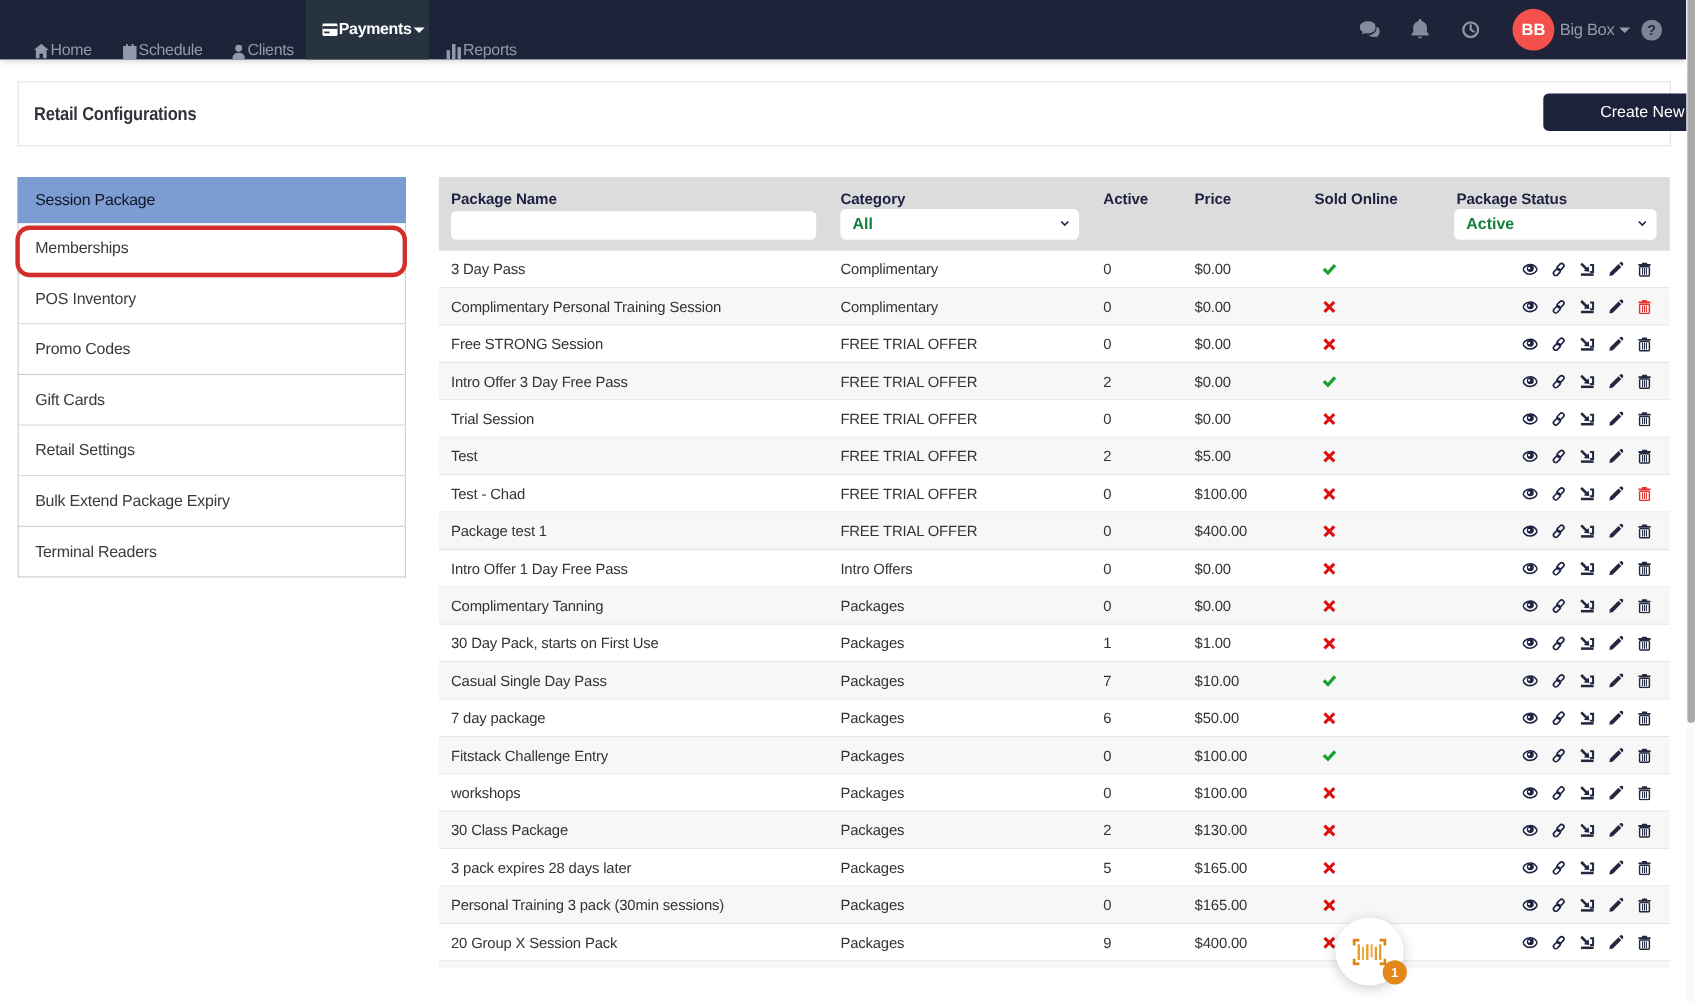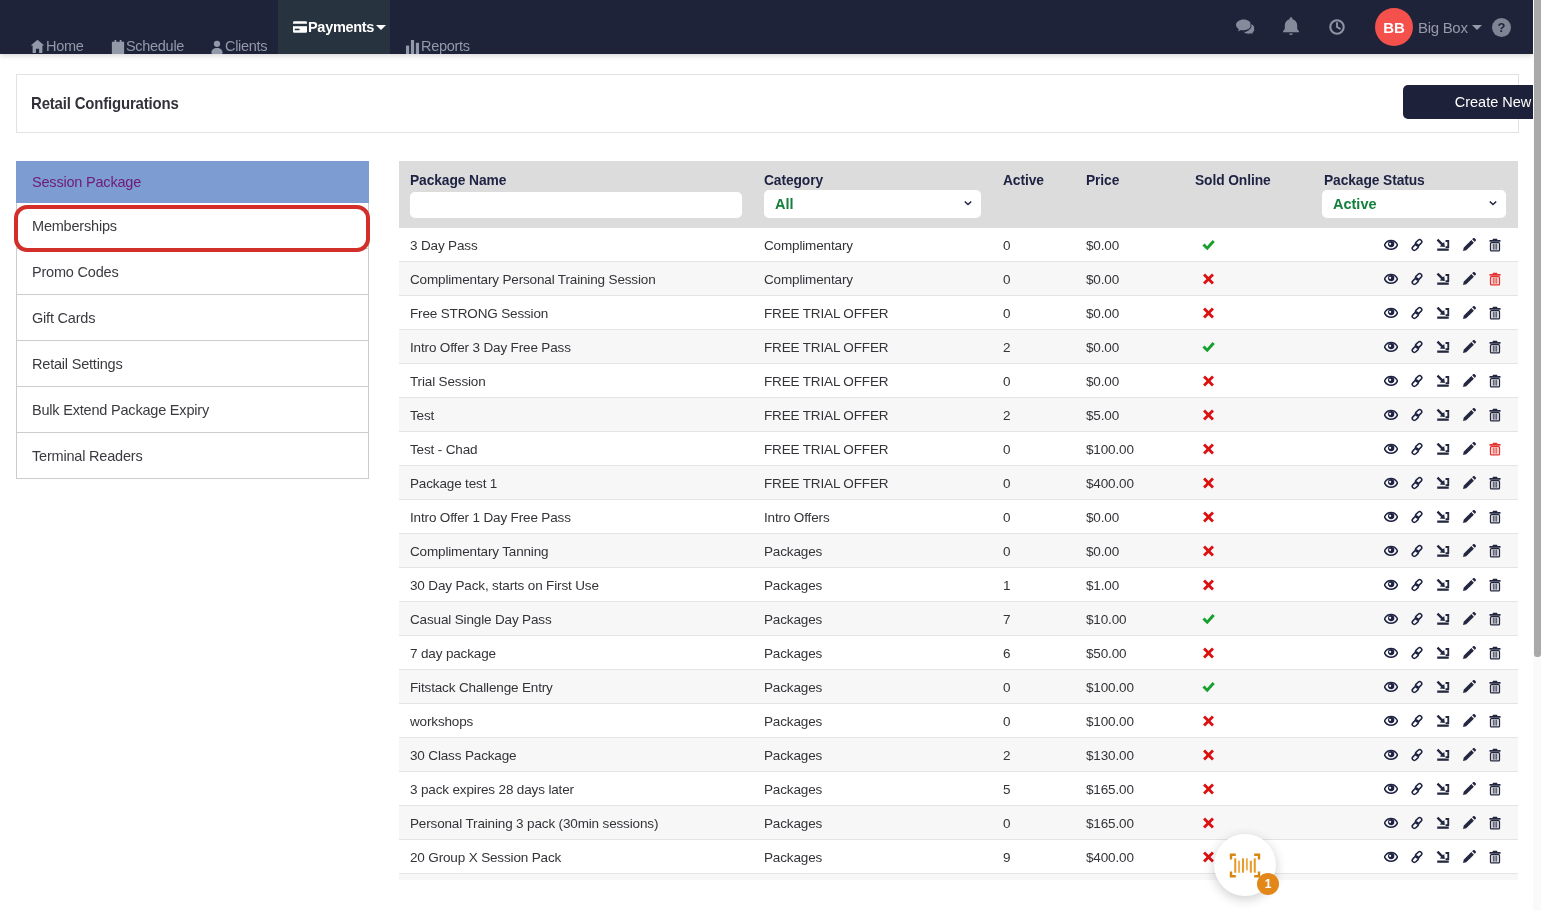--- a/index.html
+++ b/index.html
@@ -13,21 +13,21 @@
 .caret{width:0;height:0;border-left:5px solid transparent;border-right:5px solid transparent;border-top:5px solid currentColor;display:inline-block;margin-left:3px;}
 #avatar{position:absolute;left:1375px;top:8px;width:38px;height:38px;border-radius:50%;background:#f4514c;color:#fff;font-weight:700;font-size:15px;display:flex;align-items:center;justify-content:center;}
 #bigbox{position:absolute;left:1418px;top:0;height:54px;display:flex;align-items:center;color:#959ba9;font-size:15px;letter-spacing:-0.3px;}
 
 #hcard{position:absolute;left:16px;top:74px;width:1503px;height:59px;background:#fff;border:1px solid #e2e2e2;box-sizing:border-box;}
 #htitle{position:absolute;left:31px;top:94px;font-size:17px;font-weight:700;color:#32323a;letter-spacing:-0.2px;transform:scaleX(0.88);transform-origin:0 0;}
 #createbtn{position:absolute;left:1403px;top:85px;width:100px;height:34px;background:#1d2139;color:#fff;font-size:14.5px;font-weight:500;border-radius:5px;display:flex;align-items:center;justify-content:center;font-family:"Liberation Sans",sans-serif;padding-left:40px;}
 
 #sidebar{position:absolute;left:16px;top:161px;width:353px;box-sizing:border-box;}
 .sitem{box-sizing:border-box;height:46px;background:#fff;border:1px solid #ccc;border-top:none;display:flex;align-items:center;padding-left:15px;font-size:14.5px;letter-spacing:-0.2px;color:#3a3a40;}
-.sitem.active{height:42px;background:#7d9dd2;border:1px solid #7d9dd2;color:#701a75;}
+.sitem.active{height:42px;background:#7d9dd2;border:1px solid #7d9dd2;color:#0f172a;}
 #redbox{position:absolute;left:-2px;top:44px;width:356px;height:47px;border:4px solid #d32f2a;border-radius:13px;box-sizing:border-box;pointer-events:none;}
 
 #table{position:absolute;left:399px;top:161px;width:1119px;}
 #thead{position:relative;height:67px;background:#dcdcdc;}
 .hlabel{position:absolute;top:12px;font-size:13.8px;font-weight:700;color:#1d2142;letter-spacing:-0.1px;}
 #fname{position:absolute;left:11px;top:31px;width:332px;height:26px;background:#fff;border-radius:5px;}
 .sel{position:absolute;top:29px;height:28px;background:#fff;border-radius:5px;box-sizing:border-box;display:flex;align-items:center;padding-left:11px;font-size:14.5px;font-weight:700;color:#15803d;}
 .sel .chev{position:absolute;right:9px;top:9px;width:8px;height:8px;}
 .trow{position:relative;height:34px;border-bottom:1px solid #e4e4e4;box-sizing:border-box;background:#fff;font-size:13.5px;letter-spacing:-0.15px;color:#333339;}
 .trow.alt{background:#f7f7f7;}
@@ -131,20 +131,21 @@
     </svg>
 </div>
 
 <div id="hcard"></div>
 <div id="htitle">Retail Configurations</div>
 <div id="createbtn">Create New</div>
 
 <div id="sidebar">
 <div class="sitem active">Session Package</div>
 <div class="sitem">Memberships</div>
+<div class="sitem">POS Inventory</div>
 <div class="sitem">Promo Codes</div>
 <div class="sitem">Gift Cards</div>
 <div class="sitem">Retail Settings</div>
 <div class="sitem">Bulk Extend Package Expiry</div>
 <div class="sitem">Terminal Readers</div>
 <div id="redbox"></div>
 </div>
 
 <div id="table">
 <div id="thead">

